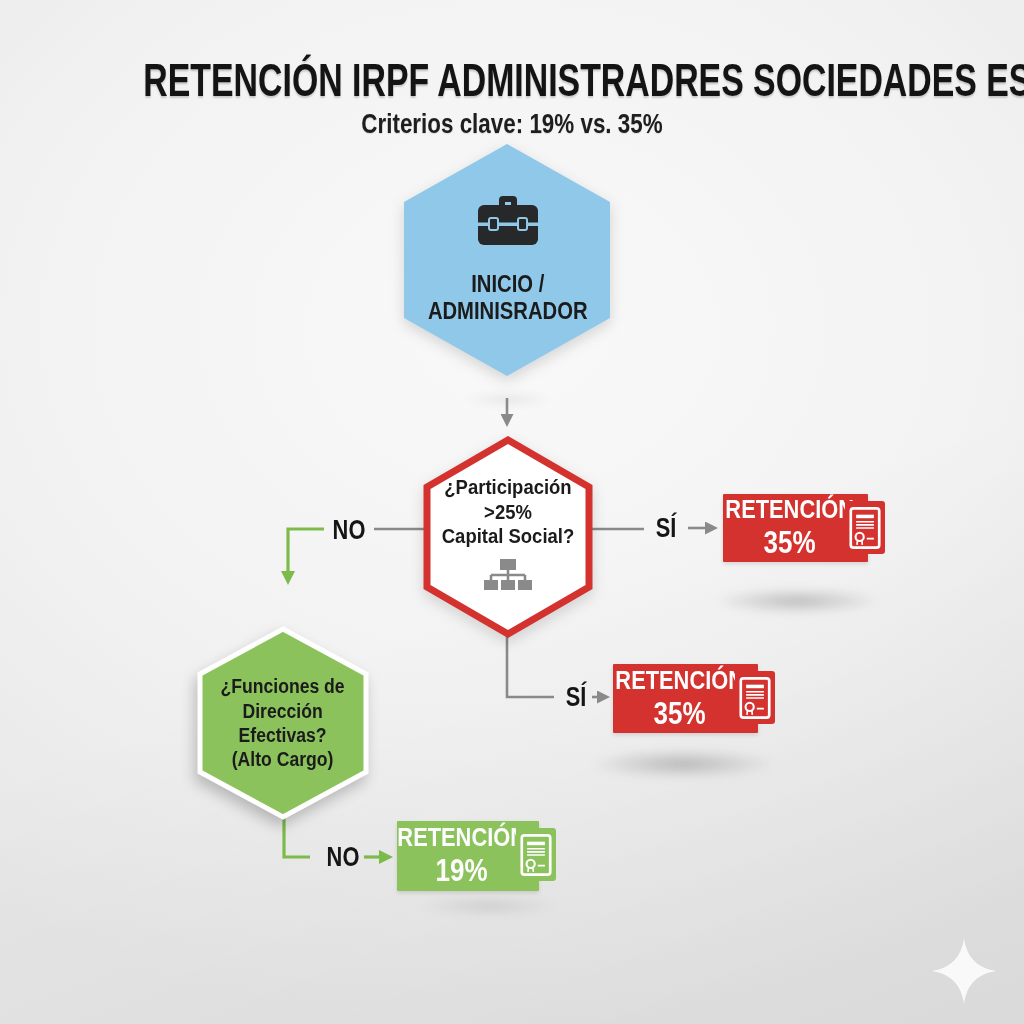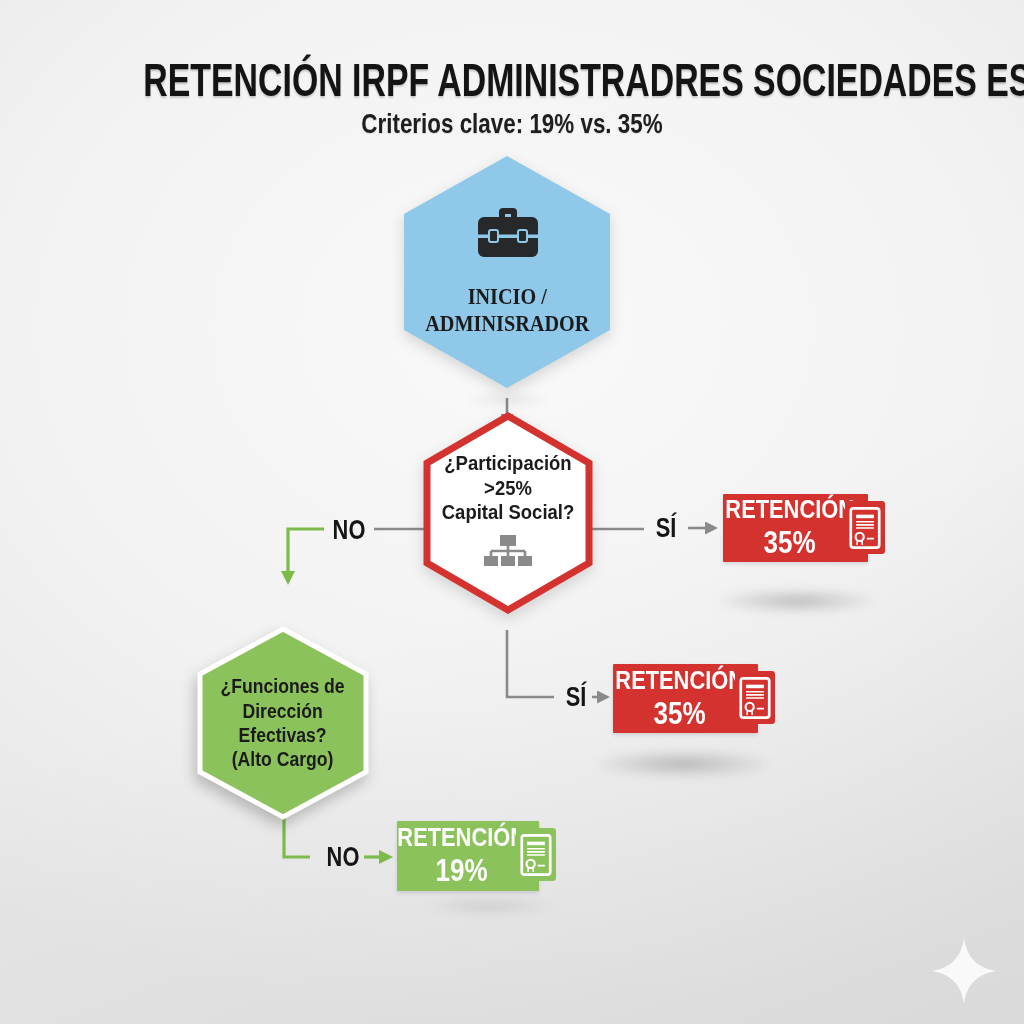--- a/index.html
+++ b/index.html
@@ -103,40 +103,40 @@
     <path class="ln-gray" d="M592 697 L600 697" marker-end="url(#arrG)"></path>
     <path class="ln-green" d="M284 786 L284 857 L310 857"></path>
     <path class="ln-green" d="M364 857 L382 857" marker-end="url(#arrV)"></path>
   </svg>
 
   <div class="edge-label" style="left:349px;top:530px;">NO</div>
   <div class="edge-label" style="left:666px;top:528px;">SÍ</div>
   <div class="edge-label" style="left:576px;top:697px;">SÍ</div>
   <div class="edge-label" style="left:343px;top:857px;">NO</div>
 
-  <div class="node" style="left:404px;top:156px;width:207px;height:232px;font-family:Liberation Serif, serif;">
+  <div class="node" style="left:404px;top:144px;width:207px;height:232px;">
     <svg class="hex hex-blue hex-shadow-soft" width="206" height="232" viewBox="0 0 206 232">
       <polygon points="103,0 206,58 206,174 103,232 0,174 0,58"></polygon>
     </svg>
     <div class="node-content">
       <svg width="66" height="52" viewBox="0 0 66 52">
         <path fill="var(--dark)" d="M24 12 L24 5 Q24 1 28 1 L38 1 Q42 1 42 5 L42 12 L36 12 L36 7 L30 7 L30 12 Z"></path>
         <rect fill="var(--dark)" x="3" y="10" width="60" height="40" rx="6"></rect>
         <rect fill="var(--blue)" x="3" y="27.5" width="60" height="3.5"></rect>
         <rect fill="var(--dark)" x="14" y="23" width="9" height="12" rx="2" stroke="var(--blue)" stroke-width="2"></rect>
         <rect fill="var(--dark)" x="43" y="23" width="9" height="12" rx="2" stroke="var(--blue)" stroke-width="2"></rect>
       </svg>
       <div class="node-text start-text">
         <div>INICIO /</div>
         <div>ADMINISRADOR</div>
       </div>
     </div>
   </div>
 
-  <div class="node" style="left:423px;top:412px;width:170px;height:202px;">
+  <div class="node" style="left:423px;top:436px;width:170px;height:202px;">
     <svg class="hex hex-red hex-shadow-soft" width="170" height="202" viewBox="0 0 170 202">
       <polygon points="85,4 166,51 166,151 85,198 4,151 4,51"></polygon>
     </svg>
     <div class="node-content">
       <div class="node-text q1-text">
         <div>¿Participación &gt;25%</div>
         <div>Capital Social?</div>
       </div>
       <svg width="48" height="32" viewBox="0 0 48 32" style="margin-top:10px;">
         <rect fill="var(--gray)" x="16" y="0" width="16" height="11"></rect>

